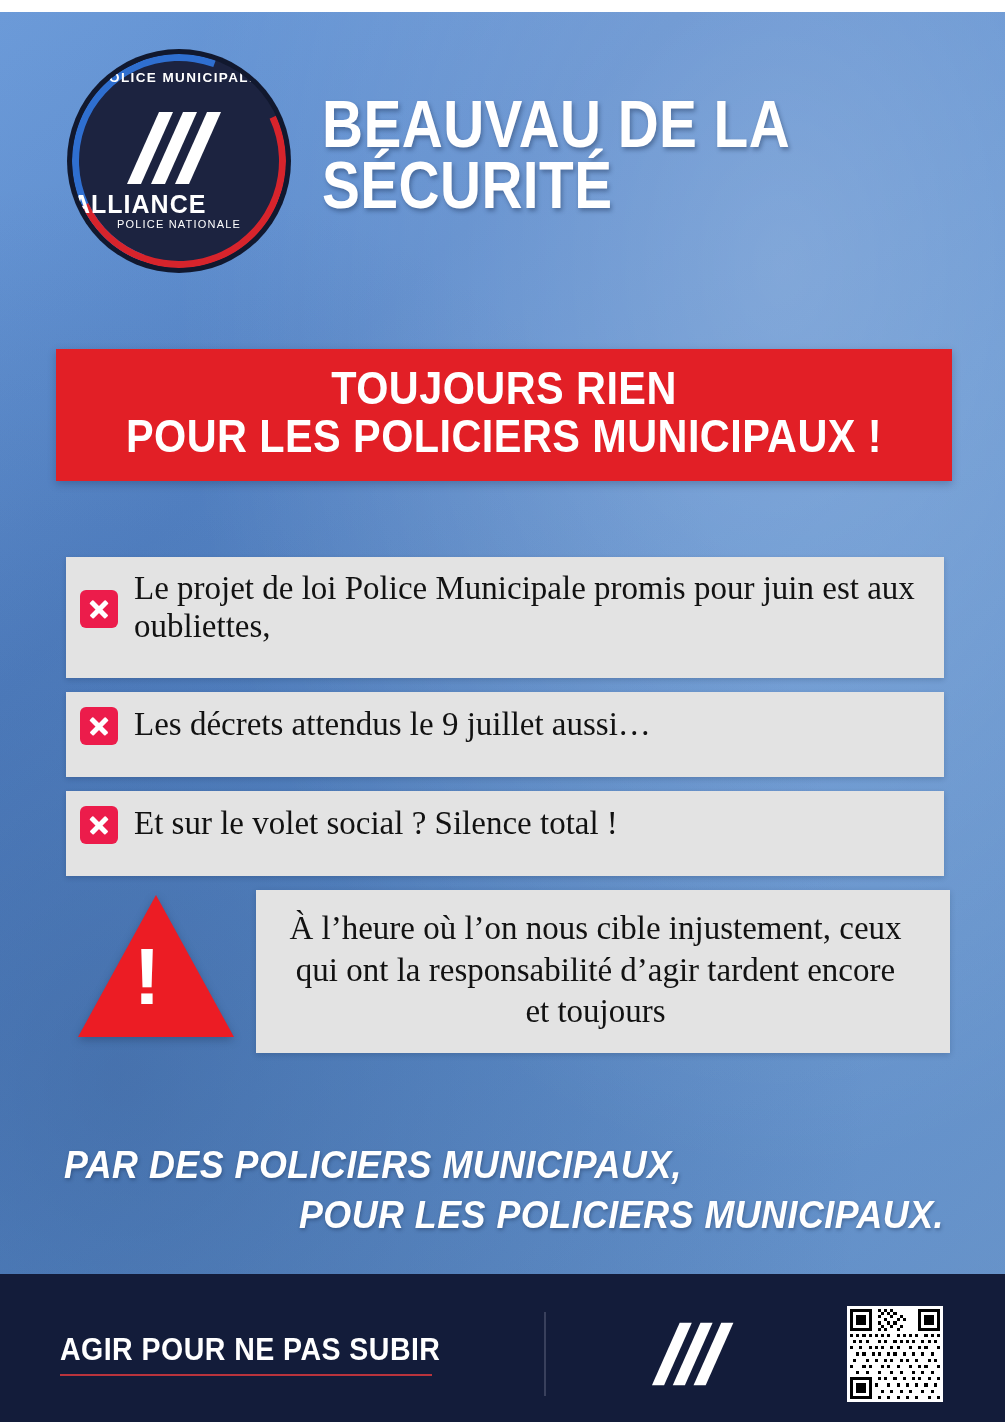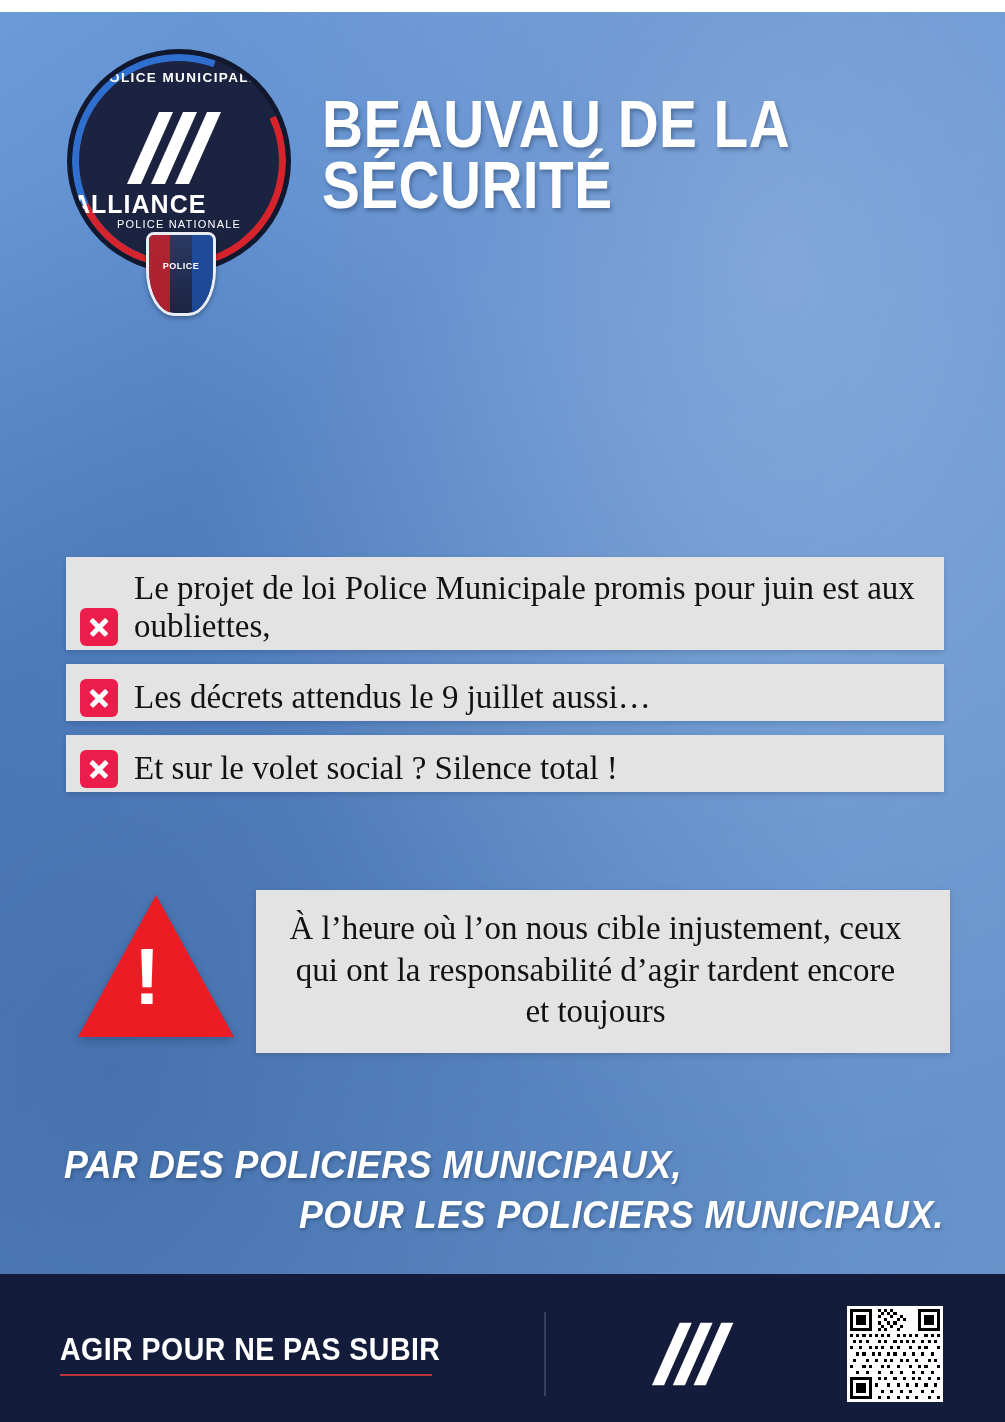--- a/index.html
+++ b/index.html
@@ -173,24 +173,24 @@
 
   
   .bullets {
     position: absolute;
     left: 66px;
     top: 545px;
     width: 880px;
   }
   .bullet-row {
     display: flex;
-    align-items: flex-end;
+    align-items: center;
     background: #e3e3e3;
     margin-bottom: 14px;
-    padding: 12px 16px 4px 14px;
+    padding: 12px 16px 32px 14px;
     box-shadow: 0 2px 5px rgba(10,25,55,0.18);
   }
   .bullet-row.r1 { width: 848px; }
   .bullet-row.r2 { width: 848px; }
   .bullet-row.r3 { width: 848px; }
   .x-box {
     flex: 0 0 auto;
     width: 38px;
     height: 38px;
     background: #ec1c4b;
@@ -364,33 +364,32 @@
         <div class="logo-chevrons">
           <svg width="120" height="72" viewBox="0 0 120 72" xmlns="http://www.w3.org/2000/svg">
             <polygon points="8,72 40,0 54,0 22,72" fill="#ffffff"></polygon>
             <polygon points="32,72 64,0 78,0 46,72" fill="#ffffff"></polygon>
             <polygon points="56,72 88,0 102,0 70,72" fill="#ffffff"></polygon>
           </svg>
         </div>
         <div class="logo-alliance">ALLIANCE</div>
         <div class="logo-sub">POLICE NATIONALE</div>
       </div>
-      <div class="shield">
-        <div class="sh-red"></div>
-        <div class="sh-blue"></div>
-        <div class="sh-txt">POLICE</div>
-      </div>
     </div>
 
     <div class="header-title">
       <div>BEAUVAU DE LA</div>
       <div>SÉCURITÉ</div>
     </div>
   </div>
 
+  <div class="red-banner">
+    <div class="line">TOUJOURS RIEN</div>
+    <div class="line">POUR LES POLICIERS MUNICIPAUX !</div>
+  </div>
 
   <div class="bullets">
     <div class="bullet-row r1">
       <span class="x-box"></span>
       <span class="bullet-text">Le projet de loi Police Municipale promis pour juin est aux oubliettes,</span>
     </div>
     <div class="bullet-row r2">
       <span class="x-box"></span>
       <span class="bullet-text">Les décrets attendus le 9 juillet aussi…</span>
     </div>

